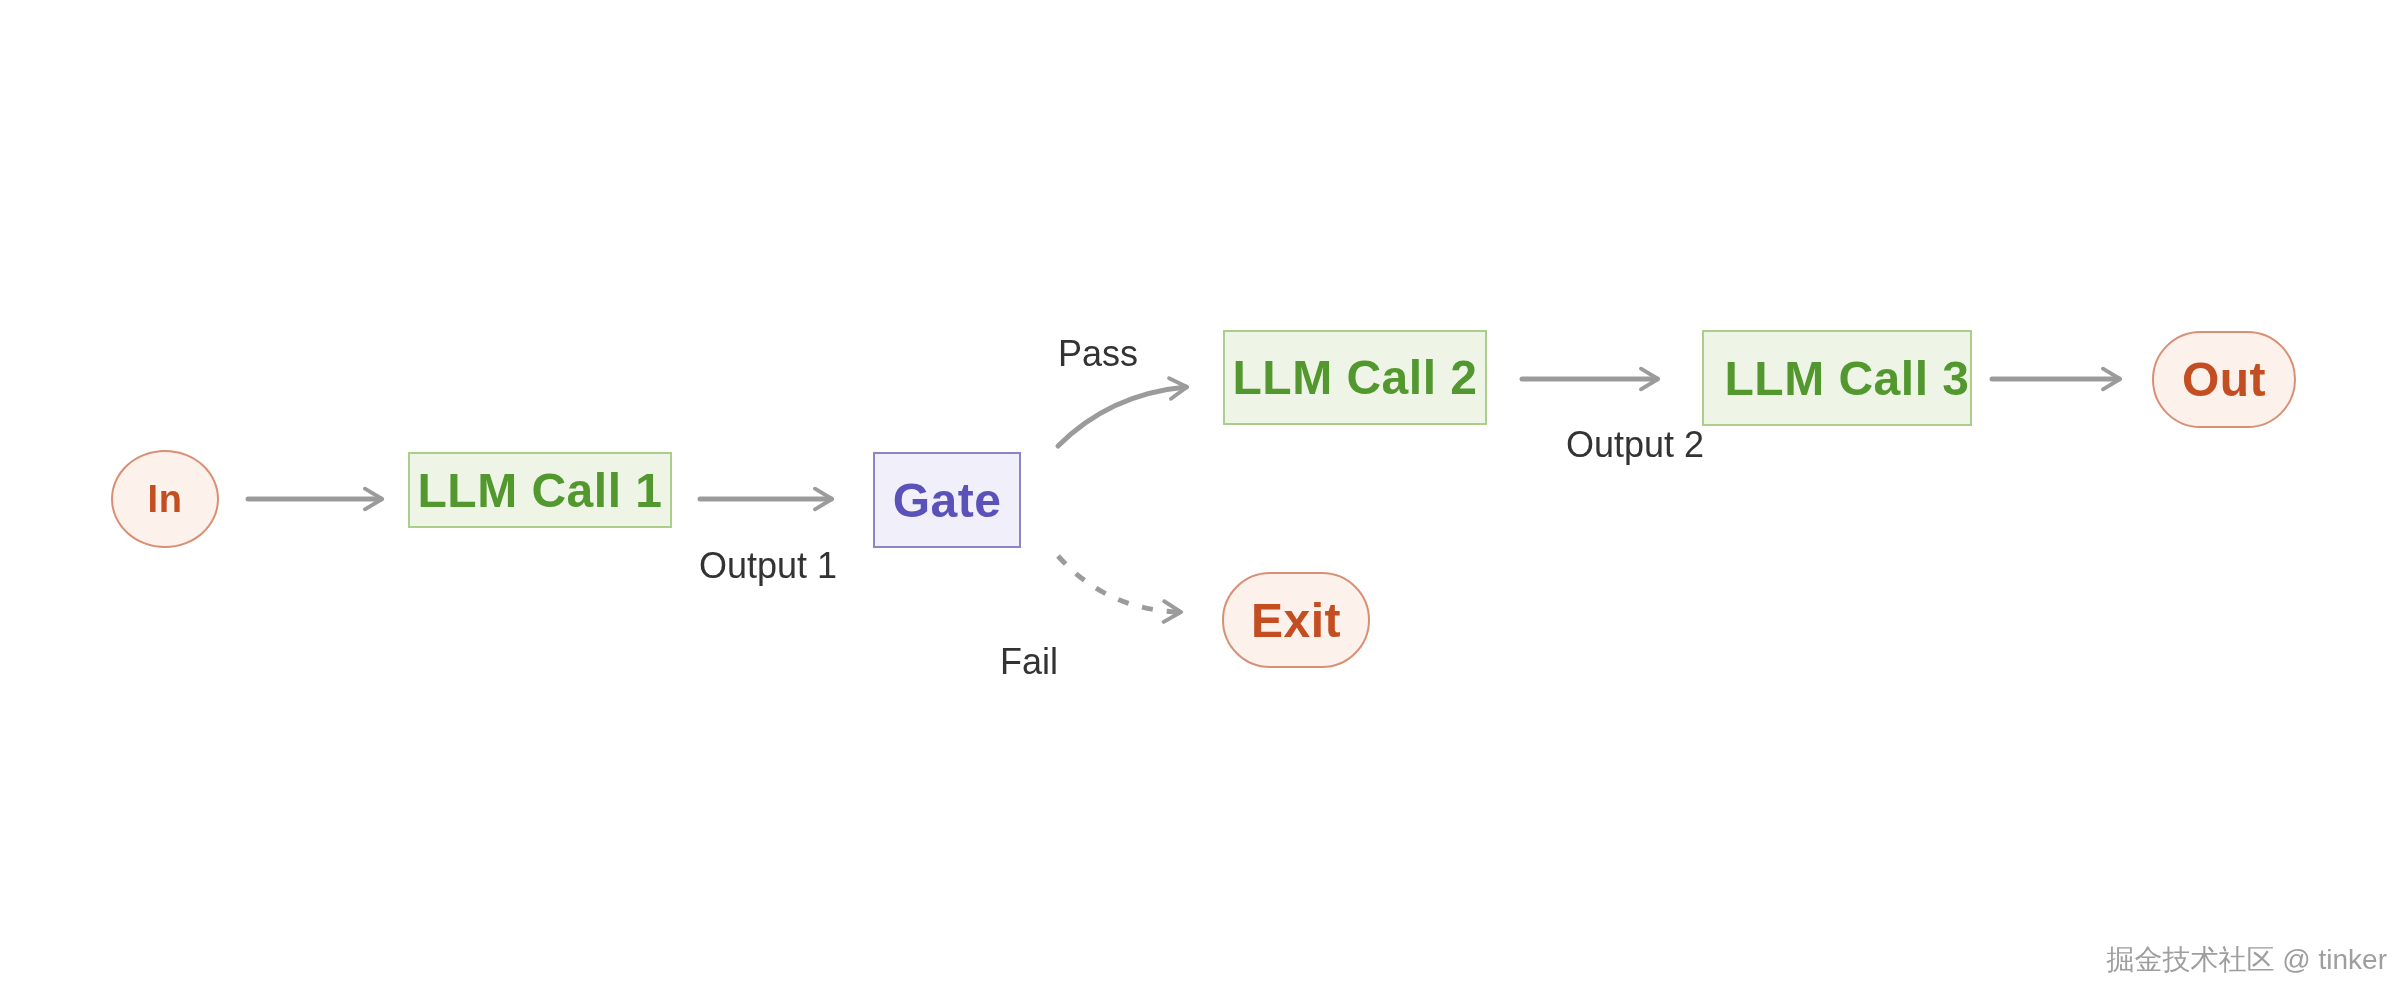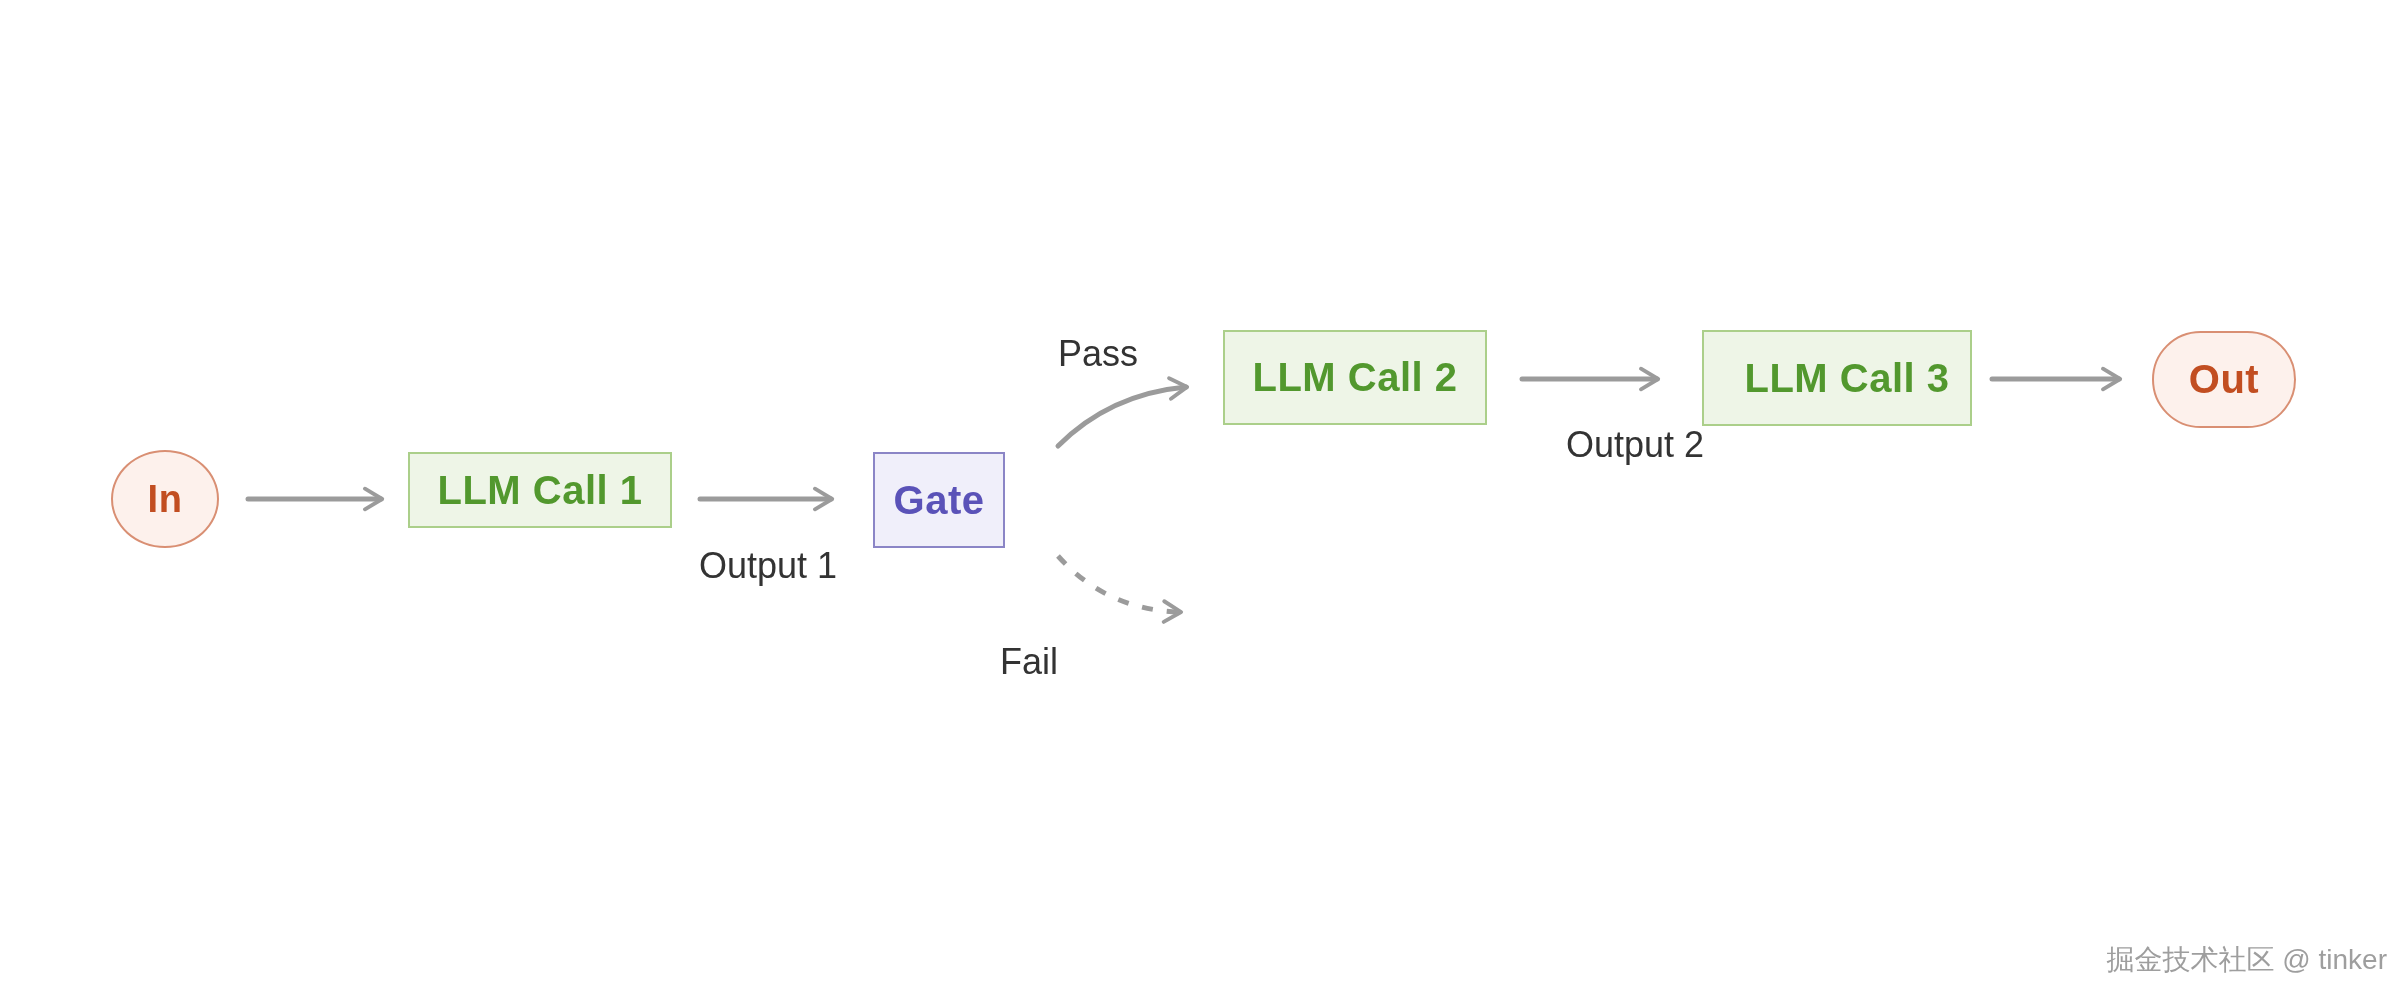--- a/index.html
+++ b/index.html
@@ -32,21 +32,21 @@
     position: absolute;
     left: 0; top: 0;
     width: 2401px; height: 1000px;
   }
   .node {
     position: absolute;
     display: flex;
     align-items: center;
     justify-content: center;
     font-weight: bold;
-    font-size: 40px;
+    font-size: 48px;
     letter-spacing: 0.5px;
     white-space: nowrap;
   }
   .node.process {
     background: var(--c-process_fill);
     border: 2px solid var(--c-process_border);
     color: var(--c-process_text);
   }
   .node.gate {
     background: var(--c-gate_fill);
@@ -56,21 +56,21 @@
   .node.terminal {
     background: var(--c-terminal_fill);
     border: 2px solid var(--c-terminal_border);
     color: var(--c-terminal_text);
   }
   .node.round { border-radius: 50%; }
   .node.stadium { border-radius: 60px; }
 
   #node-in   { left: 111px;  top: 450px; width: 108px; height: 98px; font-size: 38px; }
   #node-llm1 { left: 408px;  top: 452px; width: 264px; height: 76px; }
-  #node-gate { left: 873px;  top: 452px; width: 132px; height: 96px; text-align: center; }
+  #node-gate { left: 873px;  top: 452px; width: 148px; height: 96px; text-align: center; }
   #node-llm2 { left: 1223px; top: 330px; width: 264px; height: 95px; }
   #node-llm3 { left: 1702px; top: 330px; width: 270px; height: 96px; padding-left: 20px; }
   #node-exit { left: 1222px; top: 572px; width: 148px; height: 96px; }
   #node-out  { left: 2152px; top: 331px; width: 144px; height: 97px; }
 
   .edge-label {
     position: absolute;
     transform: translate(-50%, -50%);
     font-size: 36px;
     color: var(--c-label_text);
@@ -120,20 +120,21 @@
   <div id="node-in" class="node terminal round">In</div>
 
   <div id="node-llm1" class="node process">LLM Call 1</div>
 
   <div id="node-gate" class="node gate">Gate</div>
 
   <div id="node-llm2" class="node process">LLM Call 2</div>
 
   <div id="node-llm3" class="node process">LLM Call 3</div>
 
+  <div id="node-exit" class="node terminal stadium">Exit</div>
 
   <div id="node-out" class="node terminal stadium">Out</div>
 
   <div id="label-output1" class="edge-label">Output 1</div>
 
   <div id="label-pass" class="edge-label">Pass</div>
 
   <div id="label-fail" class="edge-label">Fail</div>
 
   <div id="label-output2" class="edge-label">Output 2</div>

